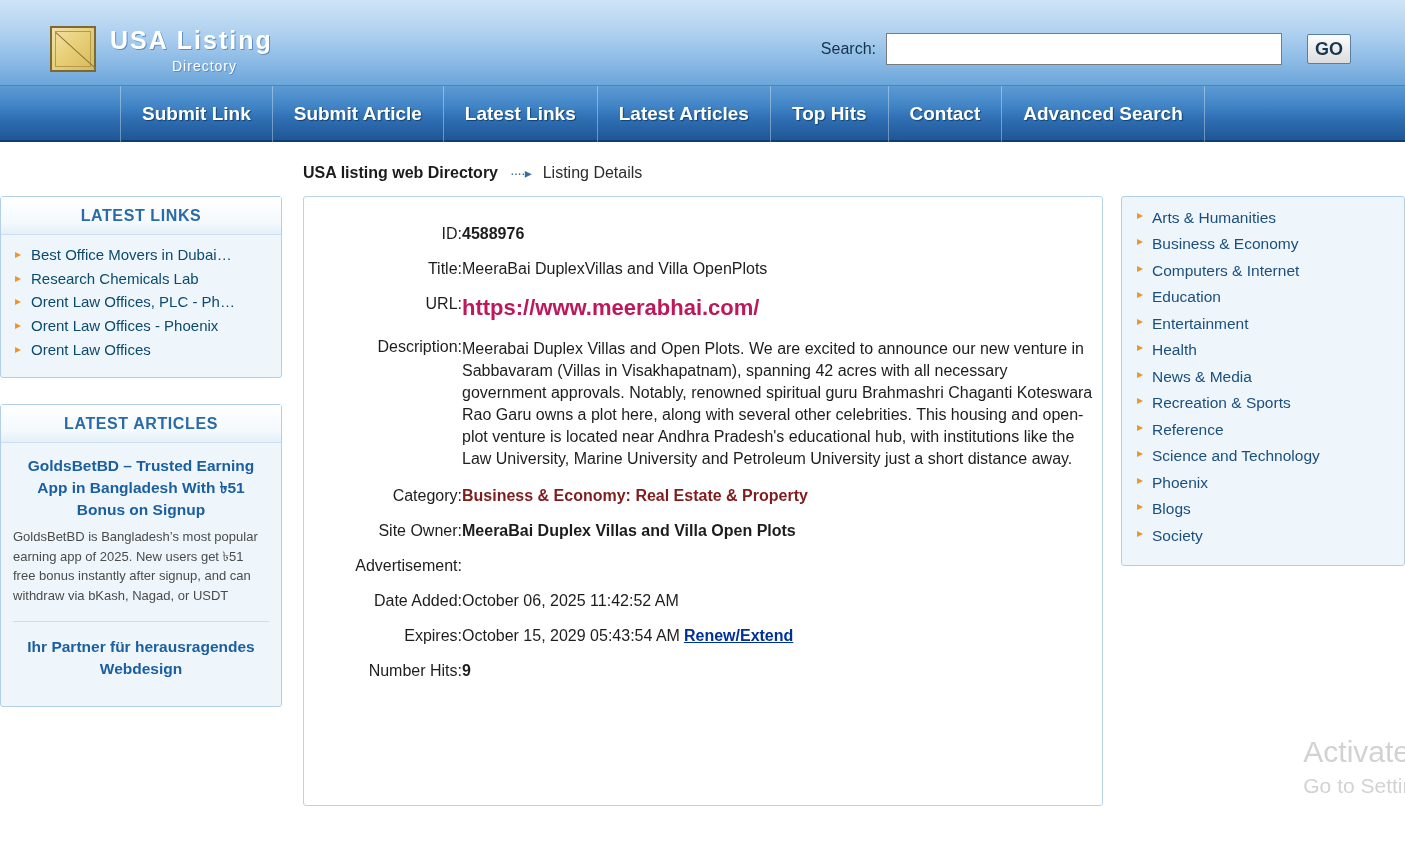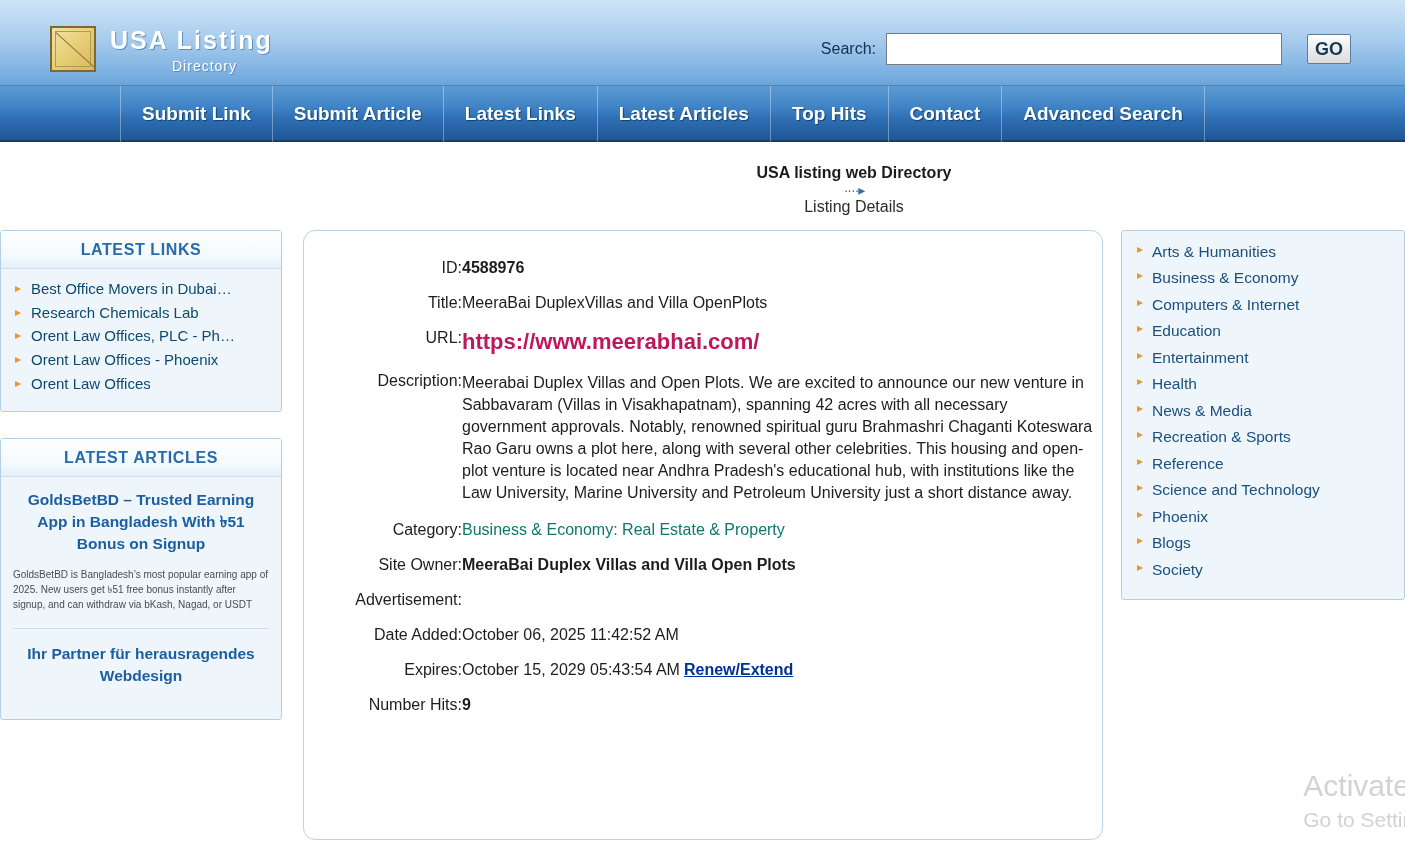--- a/index.html
+++ b/index.html
@@ -114,21 +114,21 @@
     text-shadow: 1px 1px 1px #12436f;
     white-space: nowrap;
   }
   .nav-item:first-child { border-left: 1px solid rgba(255,255,255,0.35); }
 
   
   .breadcrumb {
     margin: 22px 0 0 303px;
     font-size: 16px;
     color: #333333;
-    display: flex; align-items: center; flex-direction: column;
+    display: flex; align-items: center;
   }
   .crumb-root { font-weight: bold; color: #1b1b1b; }
   .crumb-sep {
     color: #3b6c9c;
     margin: 0 12px;
     font-size: 14px;
     letter-spacing: -1px;
   }
   .crumb-current { color: #2c2c2c; }
 
@@ -188,24 +188,24 @@
   .article + .article { border-top: 1px solid #cddfee; padding-top: 14px; margin-top: 10px; }
   .article-title {
     font-size: 15.5px;
     font-weight: bold;
     color: #1c5fa0;
     line-height: 1.42;
     cursor: pointer;
     text-align: center;
   }
   .article-desc {
-    font-size: 10px;
+    font-size: 13px;
     color: #4b4b4b;
     line-height: 1.5;
-    margin-top: 12px;
+    margin-top: 6px;
   }
 
   ul.cat-list { list-style: none; margin: 0; padding: 0; }
   ul.cat-list li {
     position: relative;
     padding-left: 18px;
     margin-bottom: 4px;
     font-size: 15.5px;
     line-height: 1.45;
   }
@@ -214,21 +214,21 @@
     left: 3px; top: 0;
     color: #e8962d;
     font-size: 12px;
   }
   ul.cat-list li a { color: #1a4f7e; text-decoration: none; cursor: pointer; }
 
   
   .detail-card {
     border: 1px solid #b9d3e8;
     background: #ffffff;
-    border-radius: 12px;
+    border-radius: 3px;
     padding: 22px 8px 30px 8px;
     min-height: 610px;
   }
   table.detail {
     border-collapse: collapse;
     width: 100%;
   }
   table.detail td {
     vertical-align: top;
     padding: 6px 0 11px 0;
@@ -244,21 +244,21 @@
   }
   .val-bold { font-weight: bold; }
   .val-link {
     color: #be185d;
     font-weight: bold;
     font-size: 22px;
     text-decoration: none;
     cursor: pointer;
   }
   .val-desc { line-height: 1.38; }
-  .val-cat { color: #0f766e; font-weight: normal; text-decoration: none; cursor: pointer; }
+  .val-cat { color: #7f1d1d; font-weight: bold; text-decoration: none; cursor: pointer; }
   .renew {
     color: #00309a;
     font-weight: bold;
     text-decoration: underline;
     cursor: pointer;
     margin-left: 4px;
   }
 
   
   .watermark {

